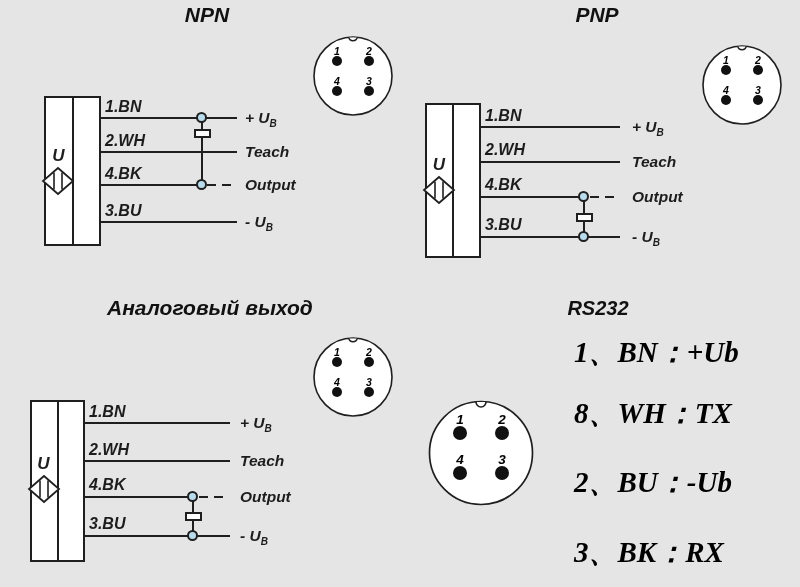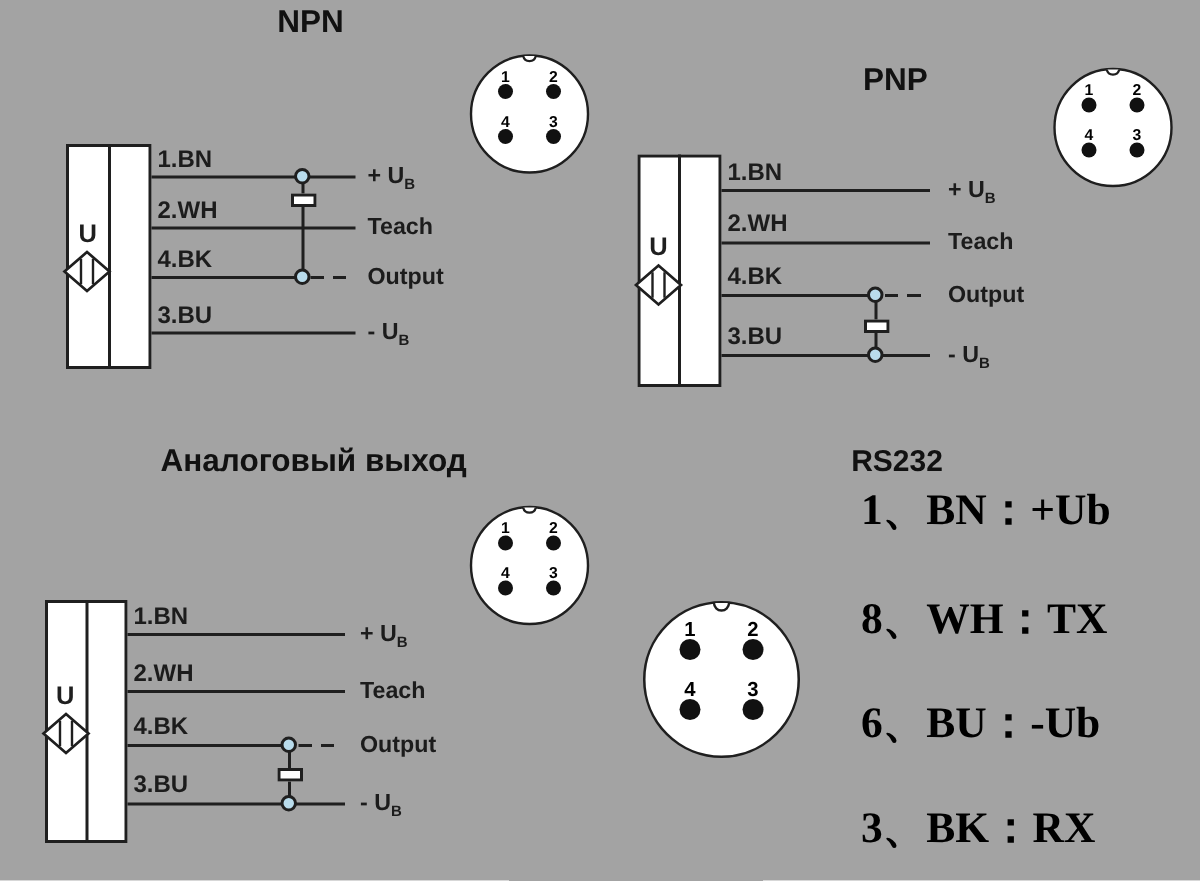--- a/index.html
+++ b/index.html
@@ -1,18 +1,18 @@
 <!DOCTYPE html>
 <html><head>
 <meta charset="utf-8">
 <style>
   html,body{margin:0;padding:0;background:#ffffff;}
   #canvas{
-    position:relative;width:800px;height:587px;background:#a3a3a3;overflow:hidden;
-    font-family:"Liberation Sans","DejaVu Sans",sans-serif;color:#1a1a1a;
+    position:relative;width:800px;height:587px;background:#e5e5e5;overflow:hidden;
+    font-family:"Liberation Sans","DejaVu Sans",sans-serif;color:#1a1a1a;font-style:italic;
   }
   .title{
     position:absolute;text-align:center;font-weight:700;font-size:21px;color:#111;
     white-space:nowrap;
   }
   .sensor-box{
     position:absolute;border:2px solid #1f1f1f;background:#fff;box-sizing:border-box;
   }
   .divider{position:absolute;width:2px;background:#1f1f1f;}
   .u-label{
@@ -96,21 +96,21 @@
     <div class="wire-label" style="left:105px;top:165px;">4.BK</div>
     <div class="wire-label" style="left:105px;top:202px;">3.BU</div>
 
     <div class="signal-label" style="left:245px;top:108px;"><span>+ U</span><sub>B</sub></div>
     <div class="signal-label" style="left:245px;top:142px;"><span>Teach</span><sub></sub></div>
     <div class="signal-label" style="left:245px;top:175px;"><span>Output</span><sub></sub></div>
     <div class="signal-label" style="left:245px;top:212px;"><span>- U</span><sub>B</sub></div>
   </div>
 
   <div>
-    <div class="title" style="left:537px;top:3px;width:120px;margin-top:39px;">PNP</div>
+    <div class="title" style="left:537px;top:3px;width:120px;">PNP</div>
 
     <svg class="connector" style="left:700px;top:43px;" width="84" height="84" viewBox="0 0 84 84">
       <circle cx="42" cy="42" r="39" fill="#fff" stroke="#1f1f1f" stroke-width="1.6"></circle>
       <path d="M37.8,3.4 A4.3,4.3 0 0 0 46.2,3.4" fill="#fff" stroke="#1f1f1f" stroke-width="1.5"></path>
       <circle cx="26" cy="27" r="5" fill="#111"></circle>
       <circle cx="58" cy="27" r="5" fill="#111"></circle>
       <circle cx="26" cy="57" r="5" fill="#111"></circle>
       <circle cx="58" cy="57" r="5" fill="#111"></circle>
       <text class="pin-num" x="26" y="20.5" font-size="10.5" text-anchor="middle">1</text>
       <text class="pin-num" x="58" y="20.5" font-size="10.5" text-anchor="middle">2</text>
@@ -205,19 +205,19 @@
       <circle cx="34" cy="35" r="7" fill="#111"></circle>
       <circle cx="76" cy="35" r="7" fill="#111"></circle>
       <circle cx="34" cy="75" r="7" fill="#111"></circle>
       <circle cx="76" cy="75" r="7" fill="#111"></circle>
       <text class="pin-num" x="34" y="26" font-size="13.5" text-anchor="middle">1</text>
       <text class="pin-num" x="76" y="26" font-size="13.5" text-anchor="middle">2</text>
       <text class="pin-num" x="34" y="66" font-size="13.5" text-anchor="middle">4</text>
       <text class="pin-num" x="76" y="66" font-size="13.5" text-anchor="middle">3</text>
     </svg>
 
-    <div class="rs-entry" style="left:574px;top:326px;">1、BN：+Ub</div>
+    <div class="rs-entry" style="left:574px;top:338px;">1、BN：+Ub</div>
     <div class="rs-entry" style="left:574px;top:399px;">8、WH：TX</div>
-    <div class="rs-entry" style="left:574px;top:468px;">6、BU：-Ub</div>
+    <div class="rs-entry" style="left:574px;top:468px;">2、BU：-Ub</div>
     <div class="rs-entry" style="left:574px;top:538px;">3、BK：RX</div>
   </div>
 
 </div>
 
 </body></html>

